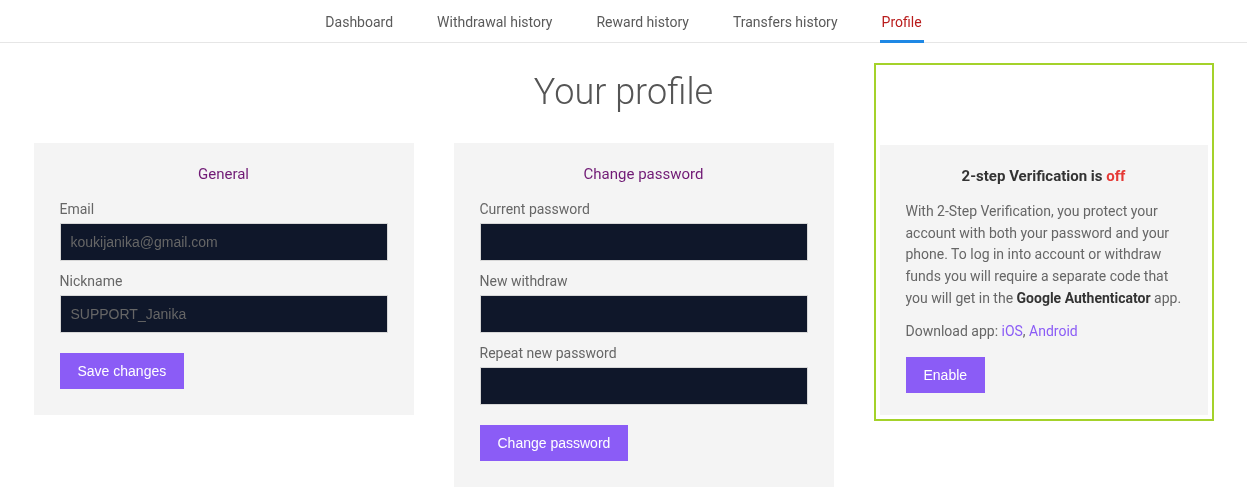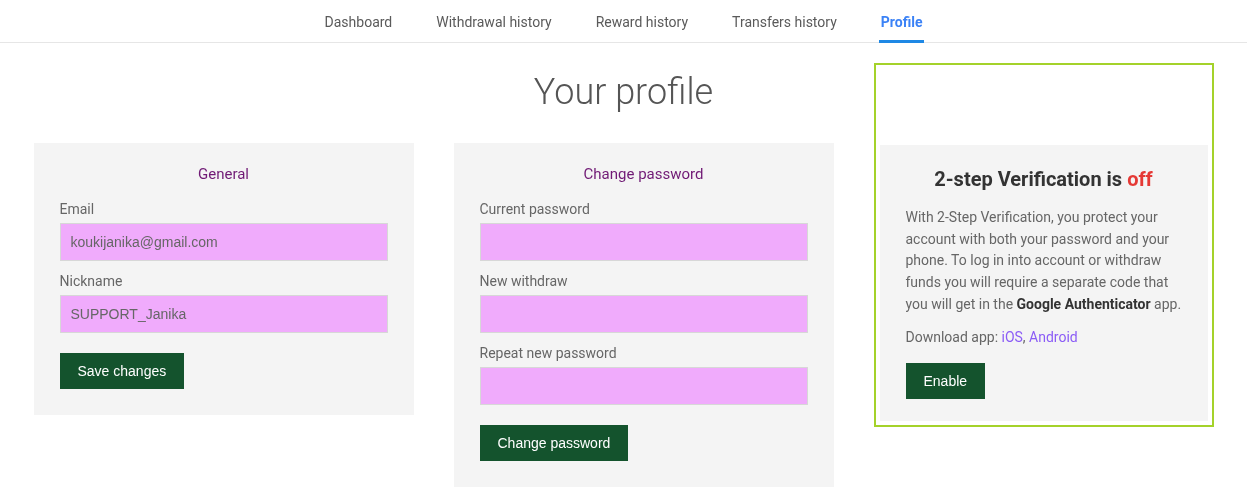--- a/index.html
+++ b/index.html
@@ -16,22 +16,22 @@
       border-bottom: 1px solid #e6e6e6;
       padding-top: 6px;
     }
     .nav-item {
       padding: 8px 2px 10px;
       color: #5a5a5a;
       cursor: pointer;
       font-size: 14px;
     }
     .nav-item.active {
-      color: #3b82f6;
-      font-weight: 700;
+      color: #b91c1c;
+      font-weight: 400;
       border-bottom: 3px solid #1e88e5;
       margin-bottom: -1px;
     }
     .page-title {
       text-align: center;
       font-size: 36px;
       font-weight: 300;
       color: #555;
       margin: 28px 0 30px;
     }
@@ -60,49 +60,49 @@
       font-size: 14px;
       color: #666;
       margin-bottom: 6px;
       margin-top: 12px;
     }
     .field-label:first-of-type { margin-top: 0; }
     .text-input {
       width: 100%;
       height: 38px;
       border: 1px solid #d7d7d7;
-      background: #f0abfc;
+      background: #0f172a;
       padding: 0 10px;
       font-size: 14px;
       color: #666;
     }
     .btn {
       display: inline-block;
-      background: #14532d;
+      background: #8b5cf6;
       color: #fff;
       border: none;
       padding: 10px 18px;
       font-size: 14px;
       cursor: pointer;
       margin-top: 20px;
     }
     .verif-card {
       border: 2px solid #a4d22a;
       padding: 4px;
       flex: 1;
       margin-top: -80px;
     }
     .verif-inner {
       background: #f4f4f4;
       padding: 22px 26px 22px;
       margin-top: 76px;
     }
     .verif-title {
       text-align: center;
-      font-size: 20px;
+      font-size: 15px;
       font-weight: 700;
       margin-bottom: 16px;
     }
     .verif-title .off { color: #e53935; }
     .verif-desc {
       font-size: 14px;
       color: #666;
       line-height: 1.55;
       margin-bottom: 14px;
     }

